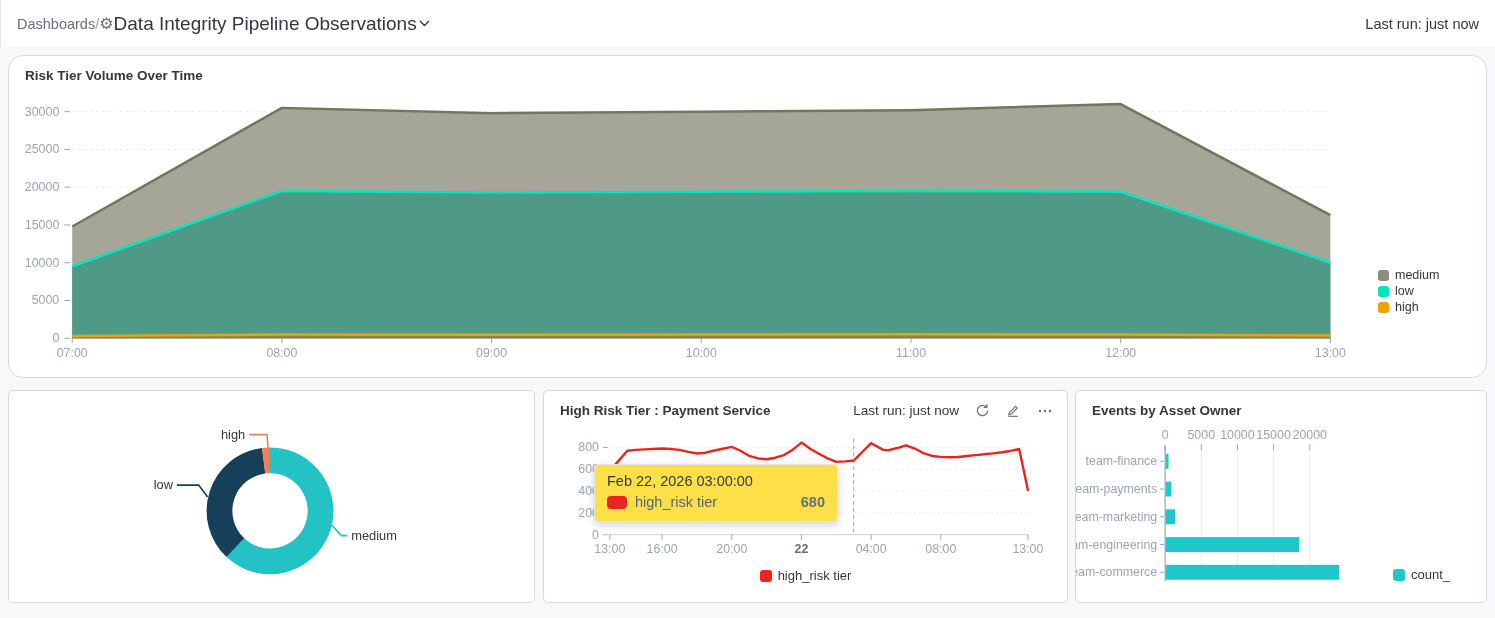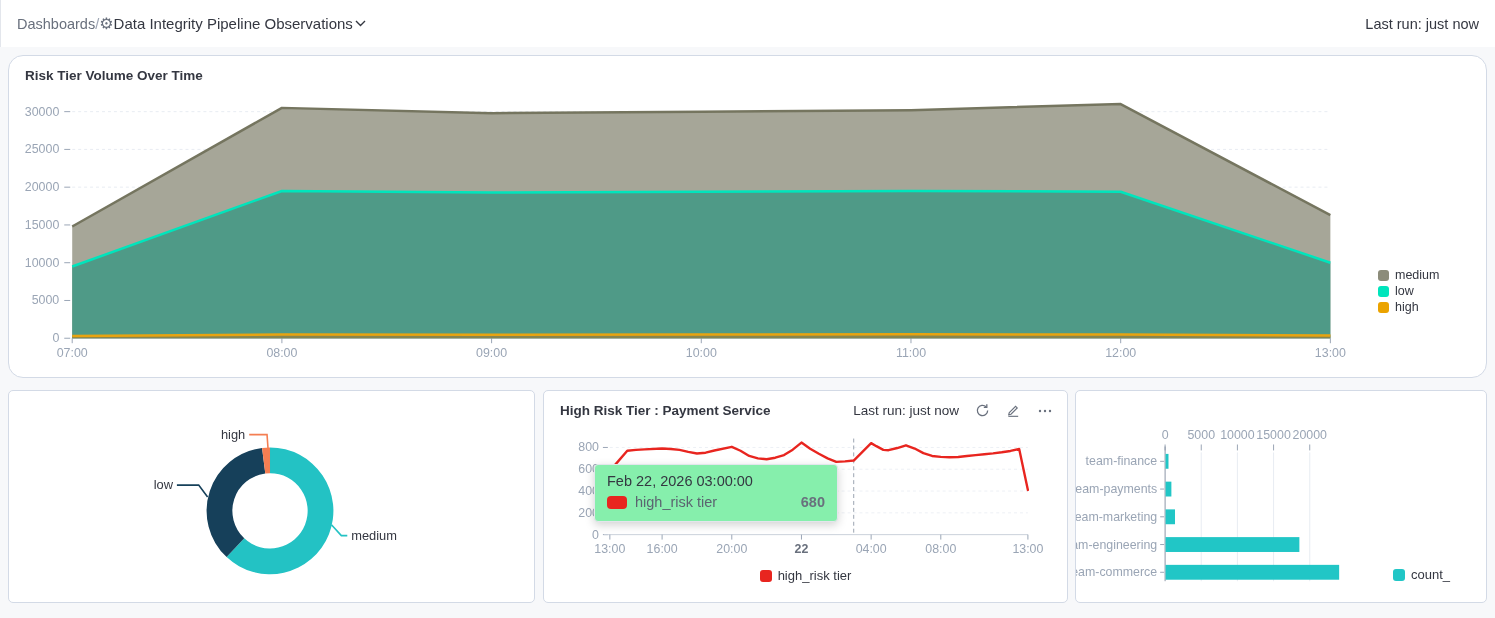--- a/index.html
+++ b/index.html
@@ -4,21 +4,21 @@
 <style>
   * { box-sizing: border-box; margin: 0; padding: 0; }
   html,body { width:1495px; height:618px; background:#fff; font-family:"Liberation Sans",sans-serif; overflow:hidden; }
   .app { position:relative; width:1495px; height:618px; background:#f7f8fa; }
   
   .topbar { position:absolute; left:0; top:0; width:1495px; height:47px; background:#fff; display:flex; align-items:center; justify-content:space-between; padding:0 16px; border-left:1px solid #e3e6ec; }
   .breadcrumb { display:flex; align-items:center; font-size:14.5px; }
   .crumb-root { color:#69707d; text-decoration:none; cursor:pointer; }
   .crumb-sep { color:#9aa2b1; }
   .gear { color:#69707d; font-size:16px; line-height:1; }
-  .crumb-title { color:#343741; font-size:15px; }
+  .crumb-title { color:#343741; font-size:19px; }
   .chev { margin-left:2px; }
   .lastrun-global { color:#343741; font-size:14.5px; }
   
   .panel { position:absolute; background:#fff; border:1px solid #d3dae6; border-radius:5px; }
   .panel h3 { font-size:13.5px; font-weight:700; color:#343741; padding:12px 16px 0; }
   #panelVolume { left:8px;  top:55px;  width:1479px; height:323px;border-radius:15px; }
   #panelDonut  { left:8px;  top:390px; width:527px;  height:213px; }
   #panelLine   { left:543px;top:390px; width:525px;  height:213px; }
   #panelBars   { left:1075px;top:390px;width:412px;  height:213px; }
   .chart-svg { position:absolute; left:0; top:0; width:100%; height:100%; }
@@ -30,21 +30,21 @@
   .area-legend { position:absolute; left:1369px; top:212px; display:flex; flex-direction:column; gap:2px; }
   .legend-row { display:flex; align-items:center; gap:6px; font-size:12.5px; color:#343741; cursor:pointer; }
   .legend-sw { width:11px; height:11px; border-radius:3px; flex:0 0 auto; }
   
   .panel-head { display:flex; align-items:center; justify-content:space-between; padding:12px 14px 0 16px; }
   .panel-head h3 { padding:0; }
   .head-actions { display:flex; align-items:center; gap:16px; color:#69707d; }
   .head-lastrun { color:#343741; font-size:13.5px; }
   .icon-btn { cursor:pointer; display:flex; align-items:center; color:#69707d; }
   
-  .tooltip { position:absolute; left:50px; top:73px; width:244px; height:58px; background:#86efac; border:1px solid #e3e6ec; border-radius:4px; box-shadow:0 3px 10px rgba(0,0,0,.18); padding:8px 12px; z-index:5; }
+  .tooltip { position:absolute; left:50px; top:73px; width:244px; height:58px; background:#fde047; border:1px solid #e3e6ec; border-radius:4px; box-shadow:0 3px 10px rgba(0,0,0,.18); padding:8px 12px; z-index:5; }
   .tt-title { font-size:14.5px; color:#343741; margin-bottom:5px; }
   .tt-row { display:flex; align-items:center; gap:8px; font-size:14.5px; color:#5b6470; }
   .tt-sw { width:20px; height:13px; border-radius:4px; flex:0 0 auto; }
   .tt-val { margin-left:auto; color:#69707d;font-weight:bold; }
   
   .mini-legend { position:absolute; display:flex; align-items:center; gap:6px; font-size:13px; color:#343741; cursor:pointer; }
   #lineLegend { left:0; right:0; top:573px; margin:auto; top:177px; justify-content:center; }
   #barLegend { left:317px; top:176px; }
   .mini-sw { width:12px; height:12px; border-radius:3px; }
 </style>
@@ -208,20 +208,21 @@
         <span class="tt-val">680</span>
       </div>
     </div>
     <div class="mini-legend" id="lineLegend">
       <span class="mini-sw" id="lineLegendSw" style="background: rgb(232, 37, 31);"></span>
       <span>high_risk tier</span>
     </div>
   </section>
 
   <section class="panel" id="panelBars">
+    <h3>Events by Asset Owner</h3>
     <svg class="chart-svg" id="barChart" viewBox="0 0 412 213">
         <text x="89" y="48" text-anchor="middle" class="tick">0</text>
         <line x1="89" y1="54" x2="89" y2="60" stroke="#9aa5b5"></line>
         <text x="125.5" y="48" text-anchor="middle" class="tick">5000</text>
         <line x1="125.5" y1="54" x2="125.5" y2="60" stroke="#9aa5b5"></line>
         <line x1="125.5" y1="62" x2="125.5" y2="192" stroke="#e8ecf2"></line>
         <text x="162" y="48" text-anchor="middle" class="tick">10000</text>
         <line x1="162" y1="54" x2="162" y2="60" stroke="#9aa5b5"></line>
         <line x1="162" y1="62" x2="162" y2="192" stroke="#e8ecf2"></line>
         <text x="198.5" y="48" text-anchor="middle" class="tick">15000</text>

